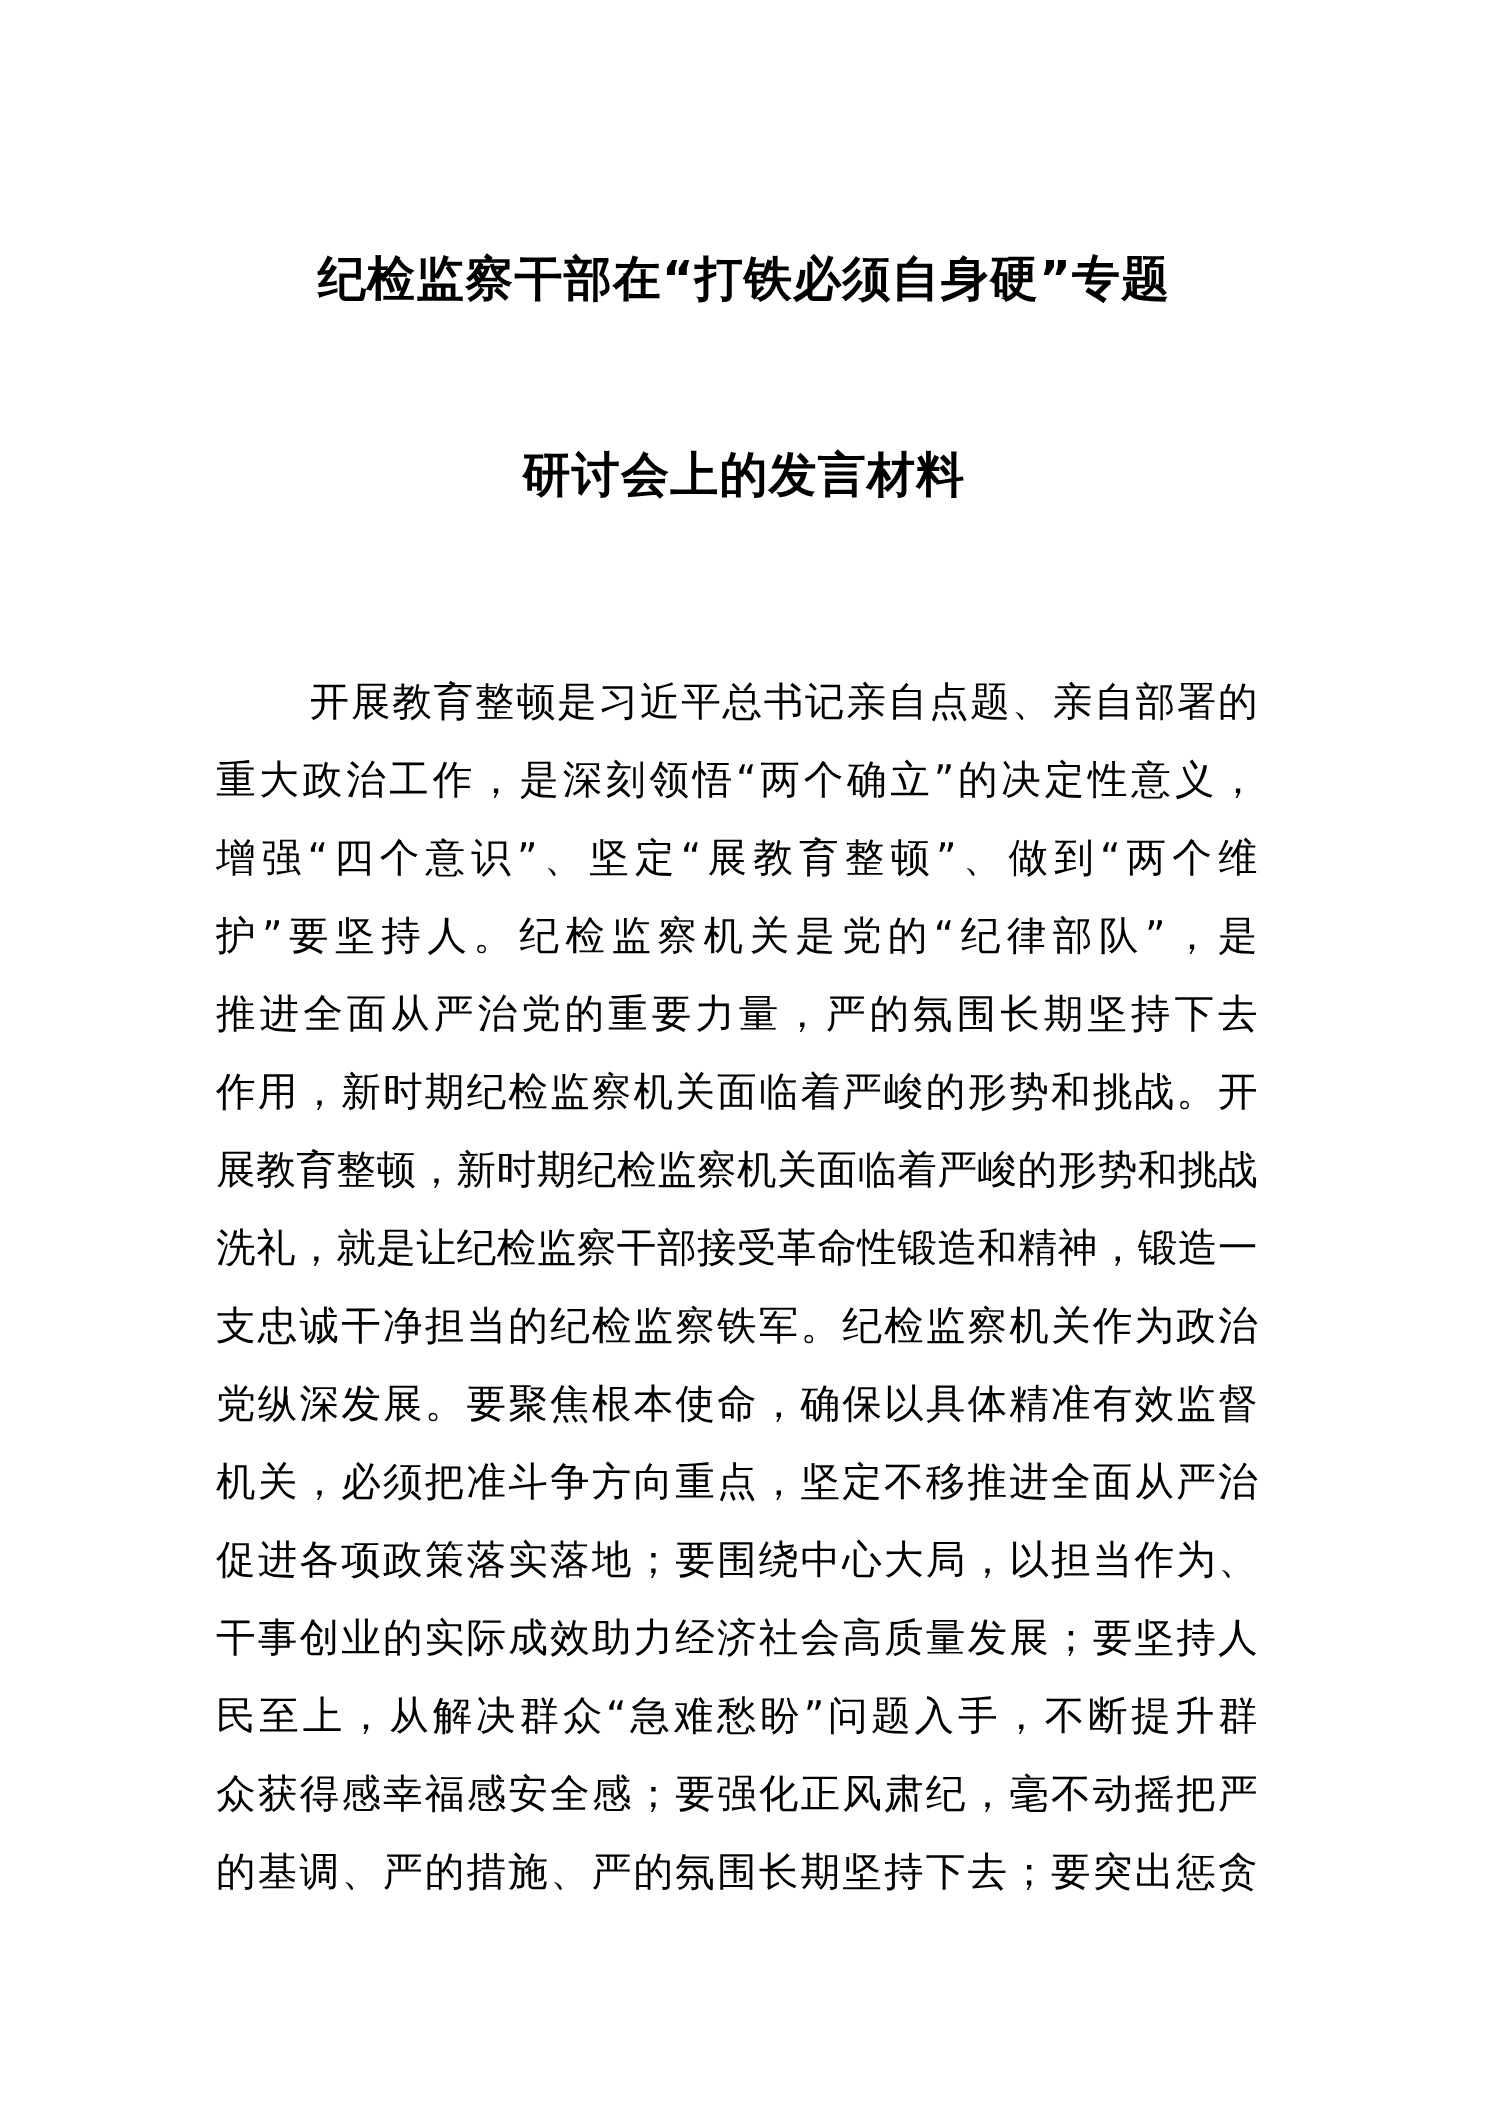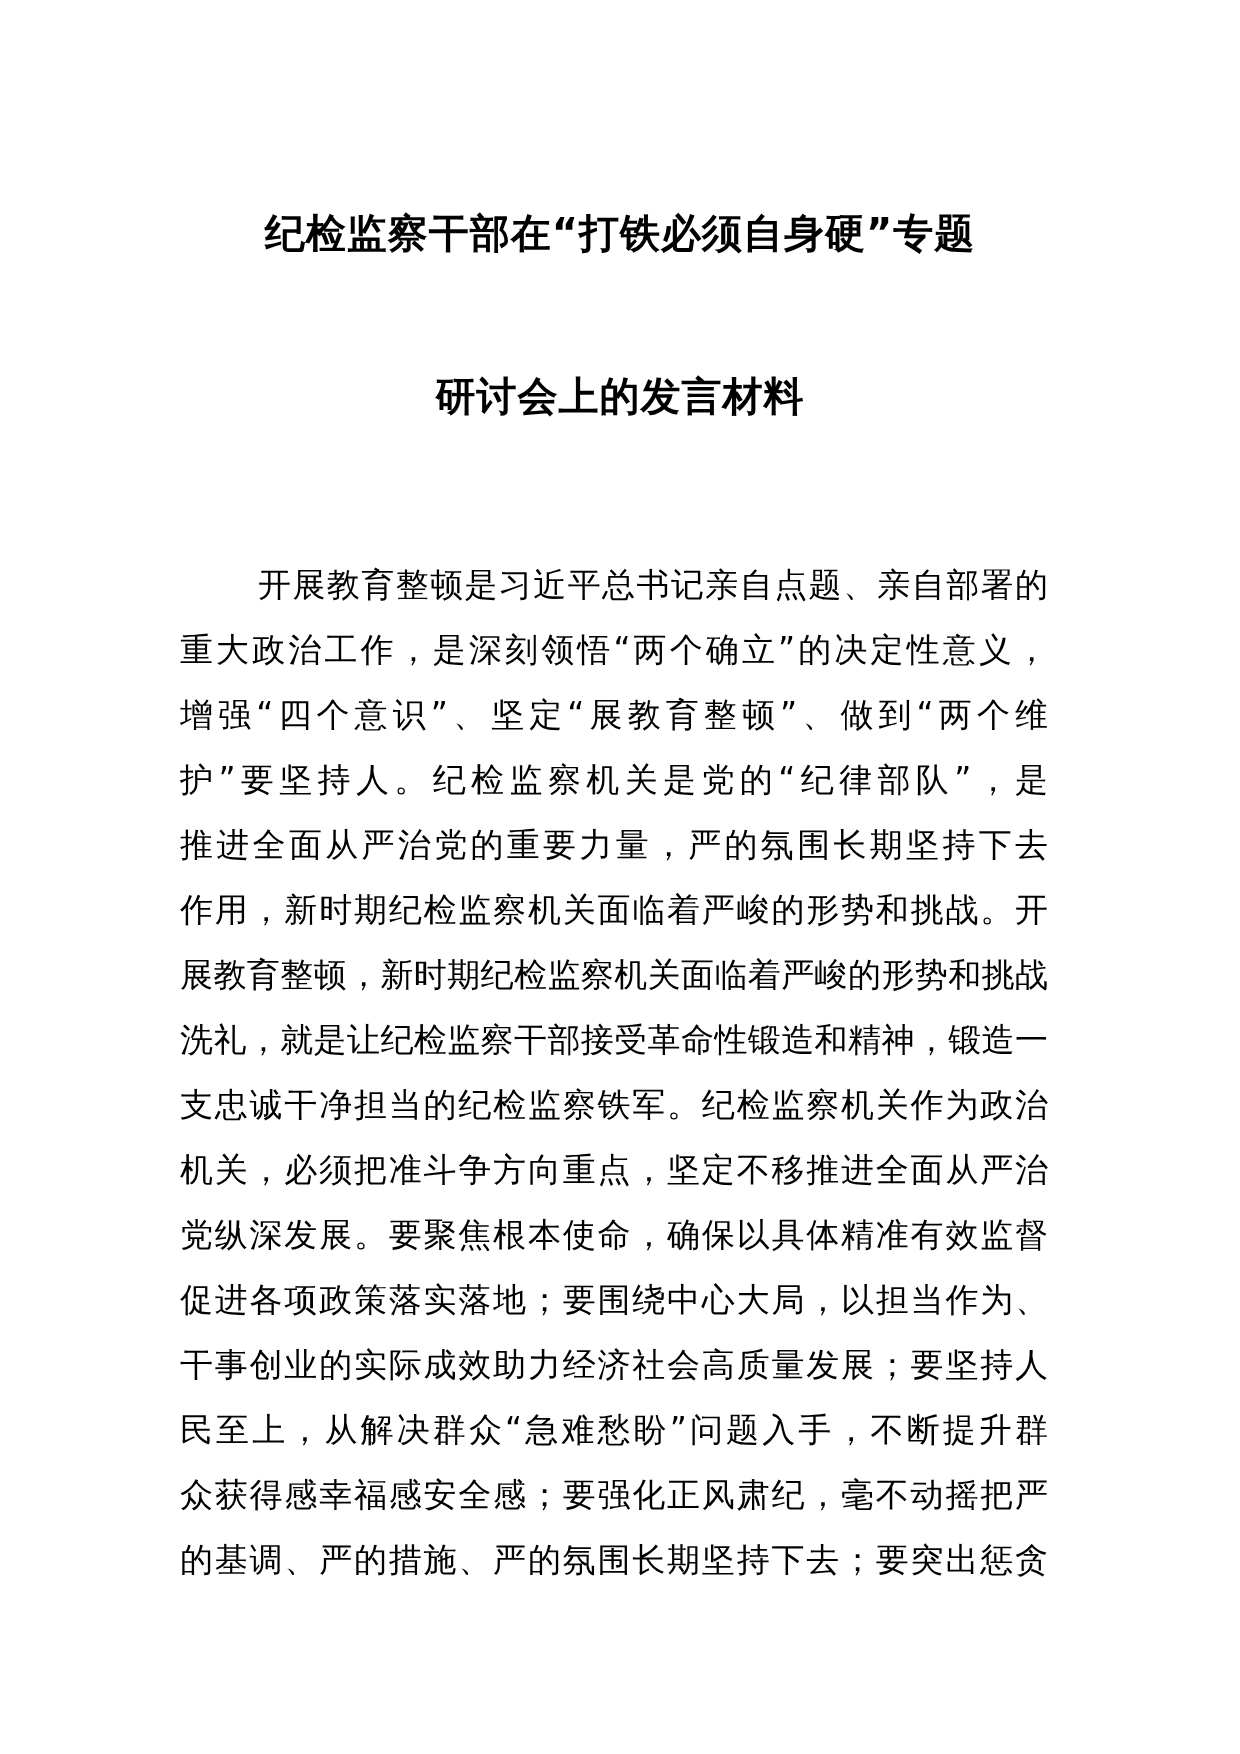--- a/index.html
+++ b/index.html
@@ -65,21 +65,21 @@
   <div class="body-text">
     <div class="body-line indent">开展教育整顿是习近平总书记亲自点题、亲自部署的</div>
     <div class="body-line">重大政治工作，是深刻领悟“两个确立”的决定性意义，</div>
     <div class="body-line">增强“四个意识”、坚定“展教育整顿”、做到“两个维</div>
     <div class="body-line">护”要坚持人。纪检监察机关是党的“纪律部队”，是</div>
     <div class="body-line">推进全面从严治党的重要力量，严的氛围长期坚持下去</div>
     <div class="body-line">作用，新时期纪检监察机关面临着严峻的形势和挑战。开</div>
     <div class="body-line">展教育整顿，新时期纪检监察机关面临着严峻的形势和挑战</div>
     <div class="body-line">洗礼，就是让纪检监察干部接受革命性锻造和精神，锻造一</div>
     <div class="body-line">支忠诚干净担当的纪检监察铁军。纪检监察机关作为政治</div>
+    <div class="body-line">党纵深发展。要聚焦根本使命，确保以具体精准有效监督</div>
     <div class="body-line">机关，必须把准斗争方向重点，坚定不移推进全面从严治</div>
-    <div class="body-line">党纵深发展。要聚焦根本使命，确保以具体精准有效监督</div>
     <div class="body-line">促进各项政策落实落地；要围绕中心大局，以担当作为、</div>
     <div class="body-line">干事创业的实际成效助力经济社会高质量发展；要坚持人</div>
     <div class="body-line">民至上，从解决群众“急难愁盼”问题入手，不断提升群</div>
     <div class="body-line">众获得感幸福感安全感；要强化正风肃纪，毫不动摇把严</div>
     <div class="body-line">的基调、严的措施、严的氛围长期坚持下去；要突出惩贪</div>
   </div>
 </div>
 
 </body></html>

